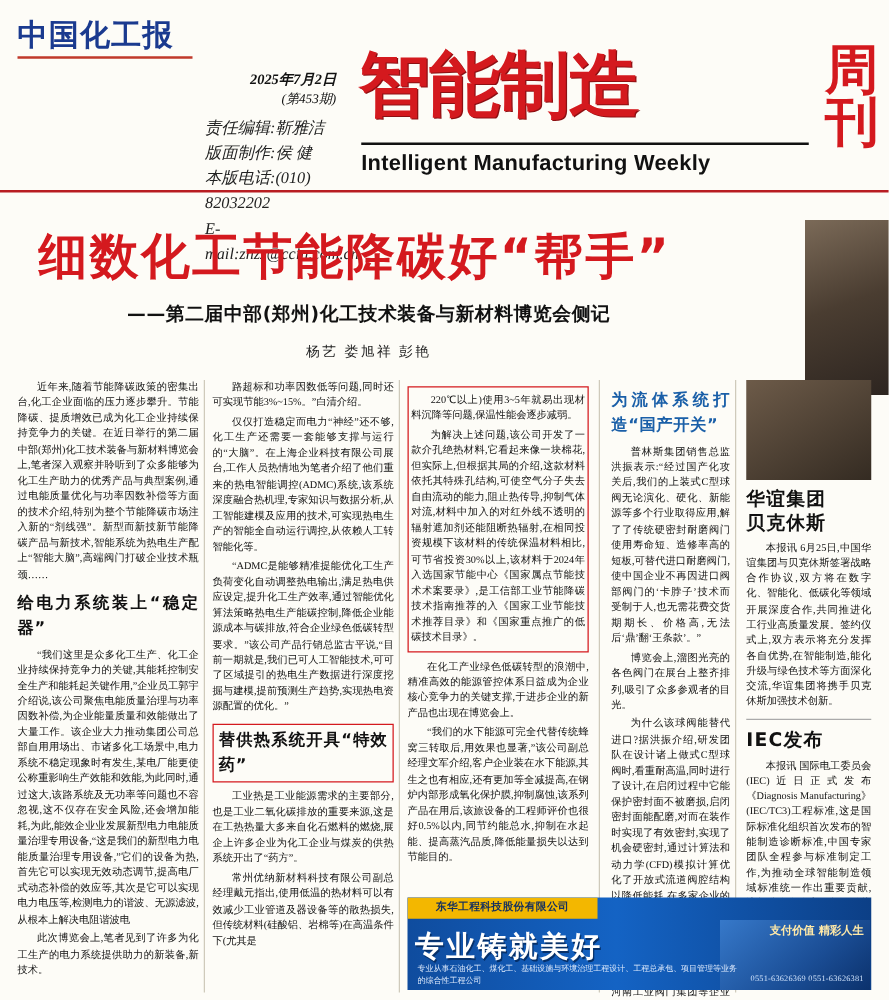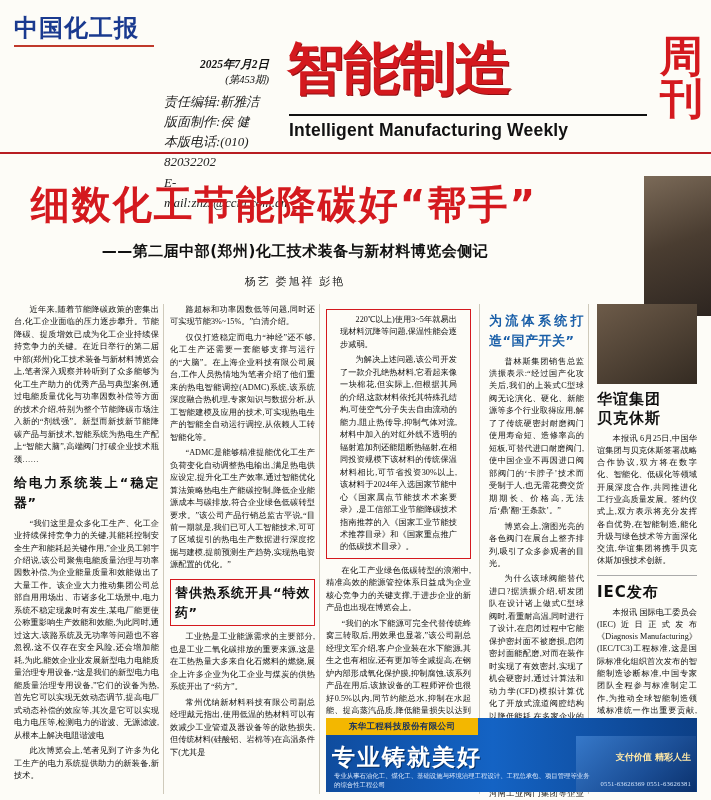--- a/index.html
+++ b/index.html
@@ -81,21 +81,21 @@
   .col-5{left:597px;width:100px;}
 
   .secthead{
     font-family:"DejaVu Sans", sans-serif;
     font-weight:bold;font-size:13px;color:#111;
     margin:7px 0 5px 0;text-indent:0;letter-spacing:.5px;
   }
   .secthead.blue{color:#1a5fa8;}
 
   .boxed{
-    border:1.6px solid #d4191e;padding:4px 13px;margin:5px 0 6px 0;
+    border:1.6px solid #d4191e;padding:4px 2px;margin:5px 0 6px 0;
   }
   .boxed p{margin:0 0 3px 0;}
   .boxed p:last-child{margin-bottom:0;}
 
   .colrule{position:absolute;top:0;width:1px;height:490px;background:#cfcabb;}
 
   
   .rail-head{
     font-family:"DejaVu Sans", sans-serif;
     font-weight:bold;font-size:15px;color:#111;line-height:1.25;letter-spacing:1px;
@@ -120,21 +120,21 @@
   .ad-main{
     position:absolute;left:6px;top:24px;width:250px;
     font-family:"DejaVu Sans", sans-serif;font-weight:bold;font-size:23px;color:#fff;
     letter-spacing:2px;text-shadow:1px 1px 0 #063069;
   }
   .ad-sub{
     position:absolute;left:8px;top:54px;width:260px;
     font-size:6.4px;color:#dbe8fb;line-height:1.4;
   }
   .ad-right{
-    position:absolute;right:6px;top:33px;width:100px;text-align:right;
+    position:absolute;right:6px;top:20px;width:100px;text-align:right;
     font-family:"DejaVu Sans", sans-serif;font-size:9px;color:#ffe9a8;font-weight:bold;
   }
   .ad-phone{
     position:absolute;right:6px;bottom:5px;font-size:6.6px;color:#cfe2fb;letter-spacing:.2px;
   }
   .ad-photo{
     position:absolute;left:250px;top:18px;width:120px;height:56px;
     background:linear-gradient(140deg,#3d7fcf 0%,#1d4f96 60%,#0b2f68 100%);
     opacity:.85;
   }

